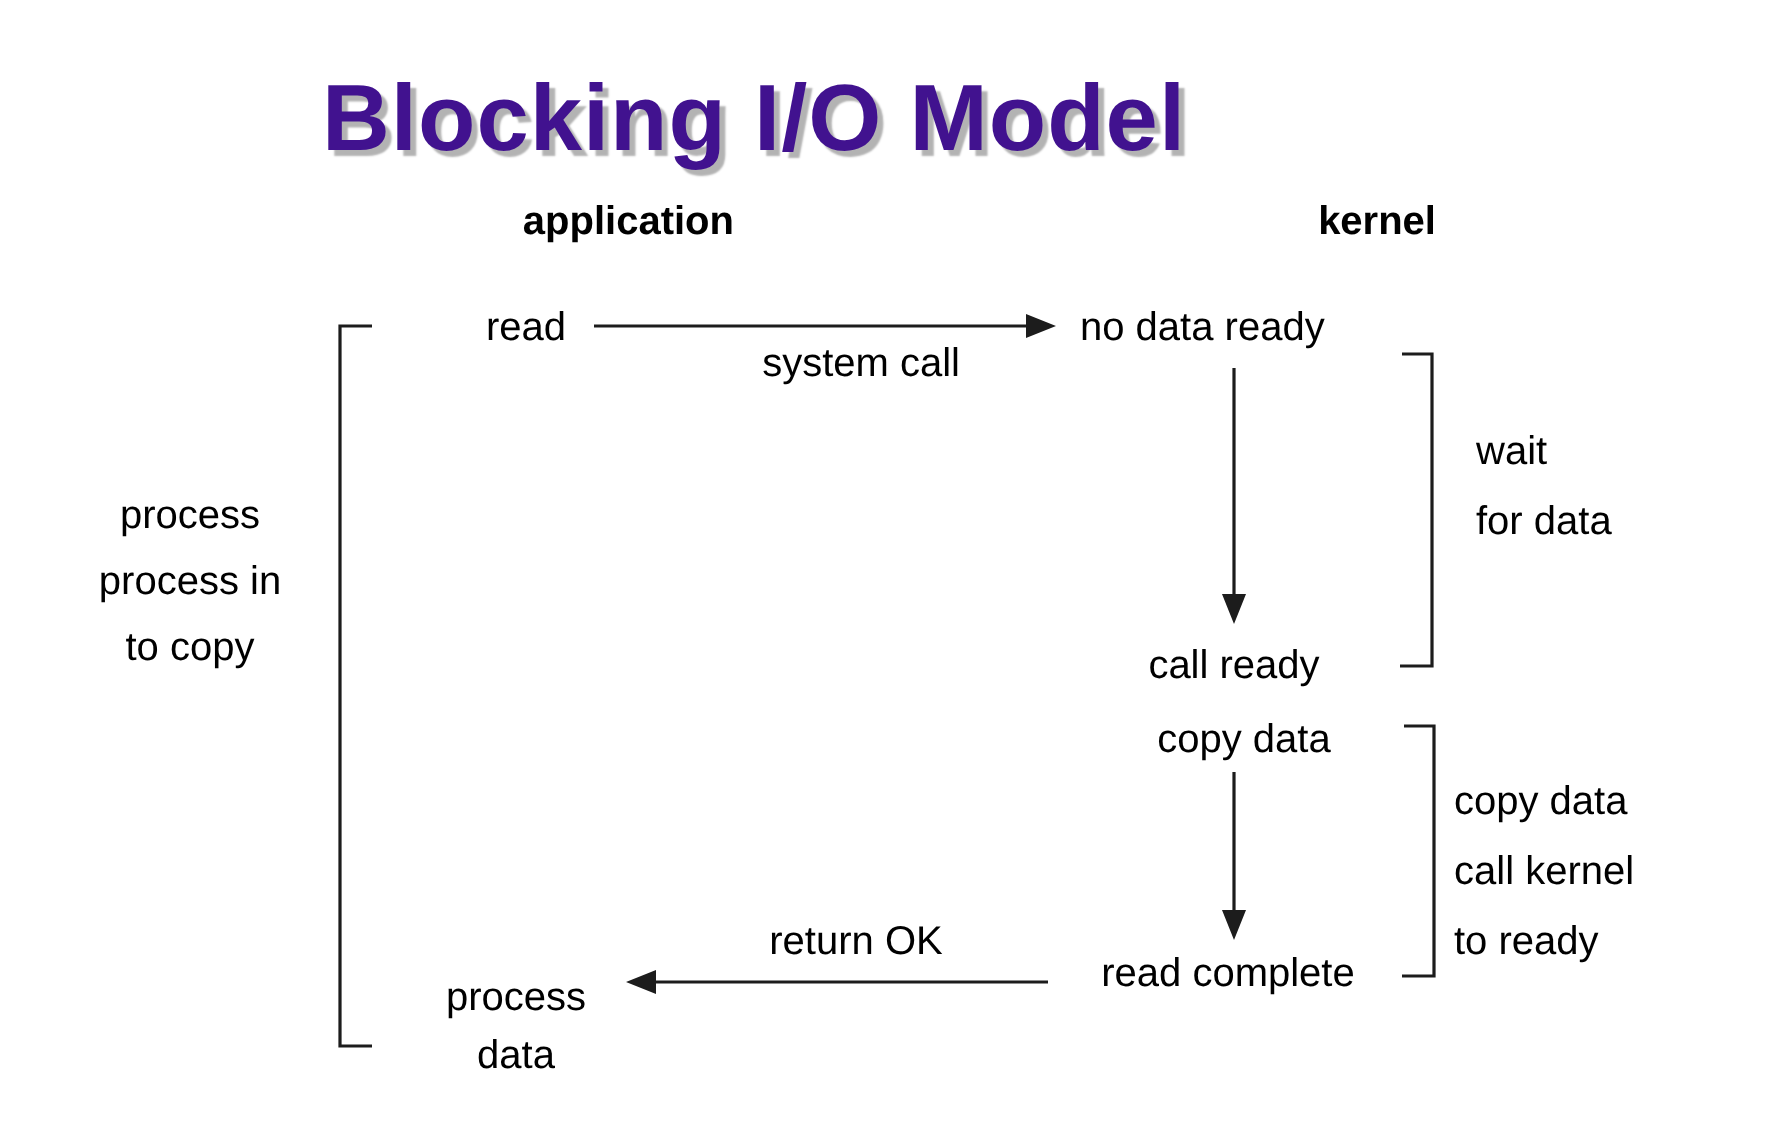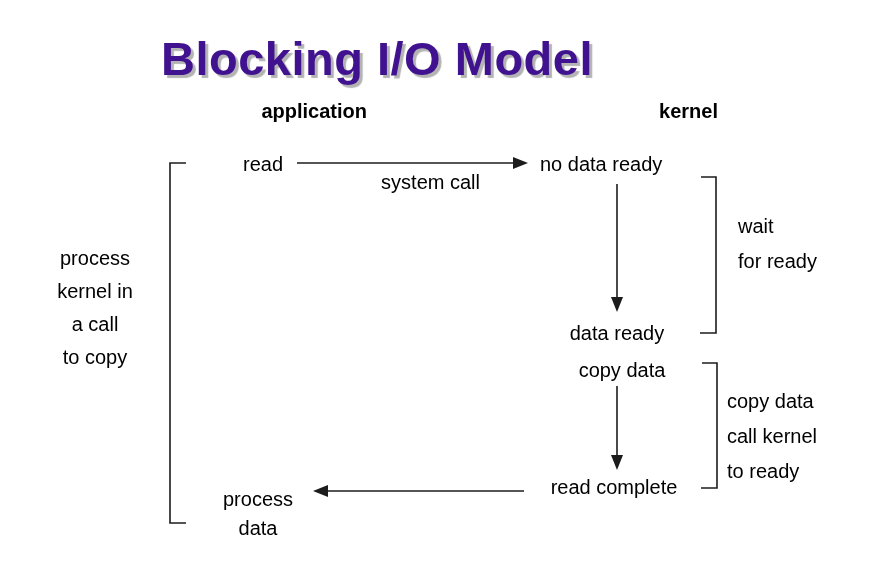--- a/index.html
+++ b/index.html
@@ -107,40 +107,40 @@
 
     <path class="wire" d="M186,163 L170,163 L170,523 L186,523"></path>
 
     <path class="wire" d="M701,177 L716,177 L716,333 L700,333"></path>
 
     <path class="wire" d="M702,363 L717,363 L717,488 L701,488"></path>
   </svg>
 
   <div class="node node-read centered">read</div>
   <div class="node node-no-data-ready">no data ready</div>
-  <div class="node node-data-ready centered">data ready</div>
+  <div class="node node-data-ready centered">call ready</div>
   <div class="node node-copy-data centered">copy data</div>
   <div class="node node-copy-complete centered">read complete</div>
   <div class="node node-process-data">
     <div>process</div>
     <div>data</div>
   </div>
 
   <div class="arrow-label label-system-call">system call</div>
+  <div class="arrow-label label-return-ok">return OK</div>
 
   <div class="annotation ann-process-blocks">
     <div>process</div>
-    <div>kernel in</div>
-    <div>a call</div>
+    <div>process in</div>
     <div>to copy</div>
   </div>
 
   <div class="annotation ann-wait">
     <div>wait</div>
-    <div>for ready</div>
+    <div>for data</div>
   </div>
 
   <div class="annotation ann-copy">
     <div>copy data</div>
     <div>call kernel</div>
     <div>to ready</div>
   </div>
 
 </div>
 

